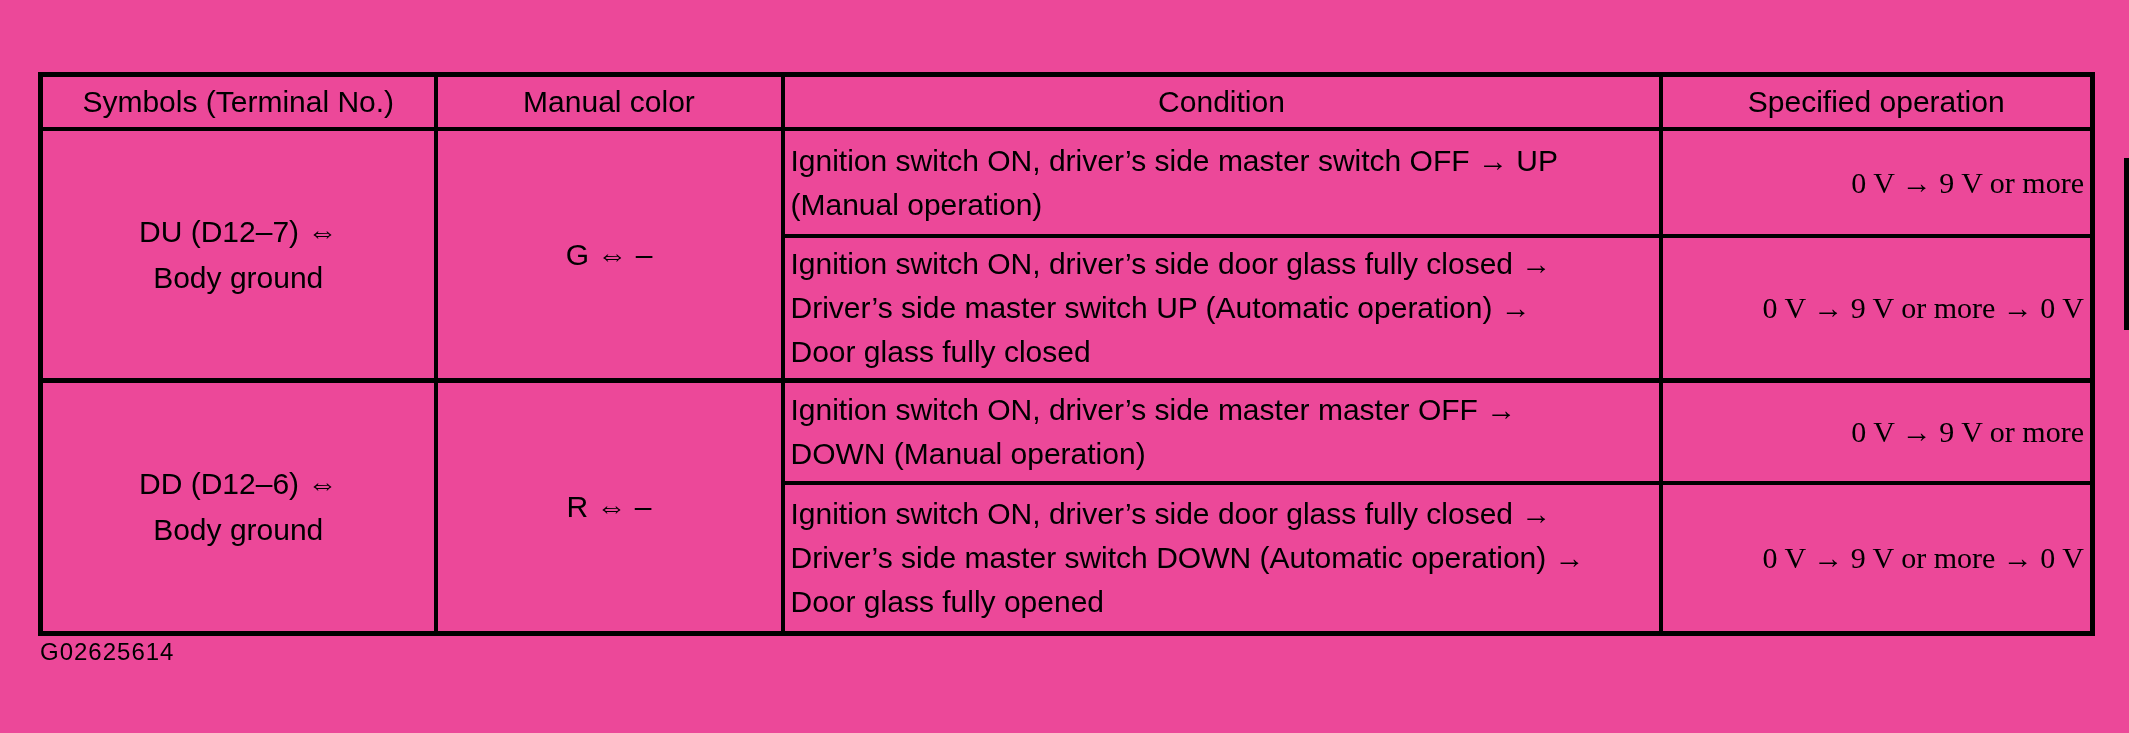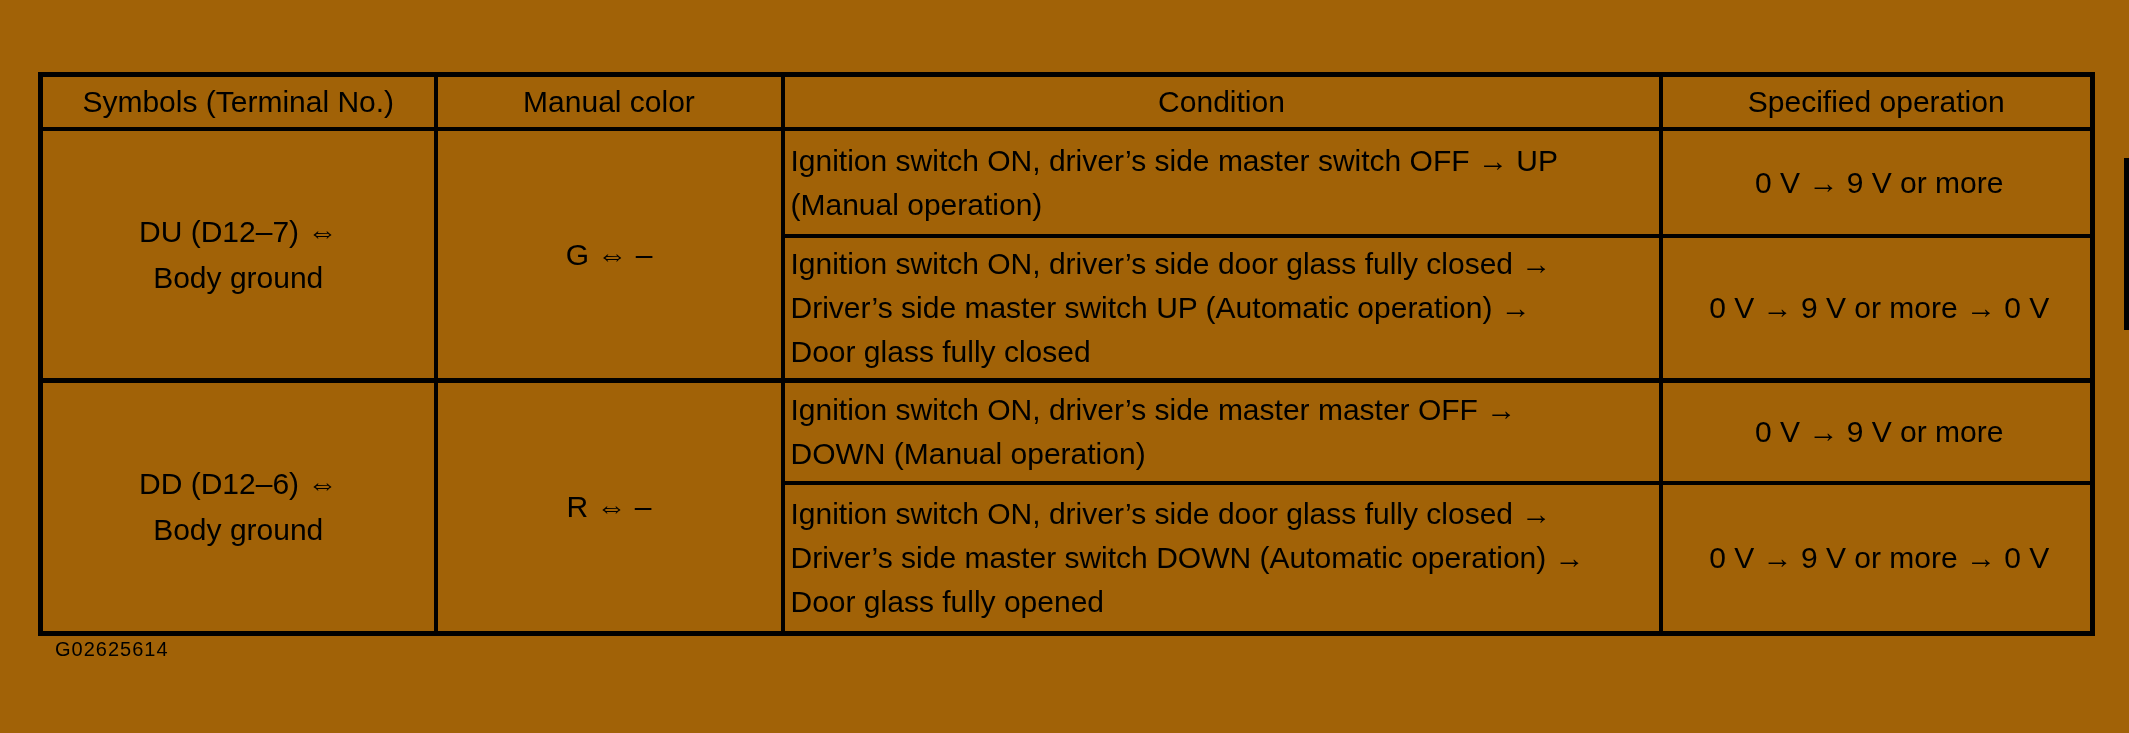--- a/index.html
+++ b/index.html
@@ -4,21 +4,21 @@
 <style>
   html, body {
     margin: 0;
     padding: 0;
     background: #ffffff;
   }
   .canvas {
     position: relative;
     width: 2129px;
     height: 733px;
-    background: #a16207;
+    background: #ec4899;
     font-family: "Liberation Sans", sans-serif;
     color: #000000;
   }
   table.spec-table {
     position: absolute;
     left: 38px;
     top: 72px;
     width: 2052px;
     border-collapse: collapse;
     table-layout: fixed;
@@ -45,41 +45,41 @@
     line-height: 46px;
   }
   td.cond {
     text-align: left;
     vertical-align: middle;
     white-space: pre-line;
     line-height: 44px;
     padding: 4px 10px 4px 6px;
   }
   td.spec {
-    text-align: center;
+    text-align: right;
     vertical-align: middle;
     line-height: 40px;
     padding: 0 6px 0 12px;
+    font-family: Liberation Serif, serif;
   }
   tr.row-1 { height: 107px; }
   tr.row-2 { height: 135px; }
   tr.row-3 { height: 102px; }
   tr.row-4 { height: 151px; }
   tr.row-2 td.cond, tr.row-2 td.spec,
   tr.row-4 td.cond, tr.row-4 td.spec {
     border-top-width: 3px;
   }
   tr.row-3 td { border-top-width: 5px; }
   .figure-id {
     position: absolute;
     left: 40px;
     top: 638px;
-    font-size: 20px;
+    font-size: 24px;
     letter-spacing: 1px;
-    margin-left: 15px;
   }
   .edge-artifact {
     position: absolute;
     left: 2124px;
     top: 158px;
     width: 5px;
     height: 172px;
     background: #000;
   }
 </style>

